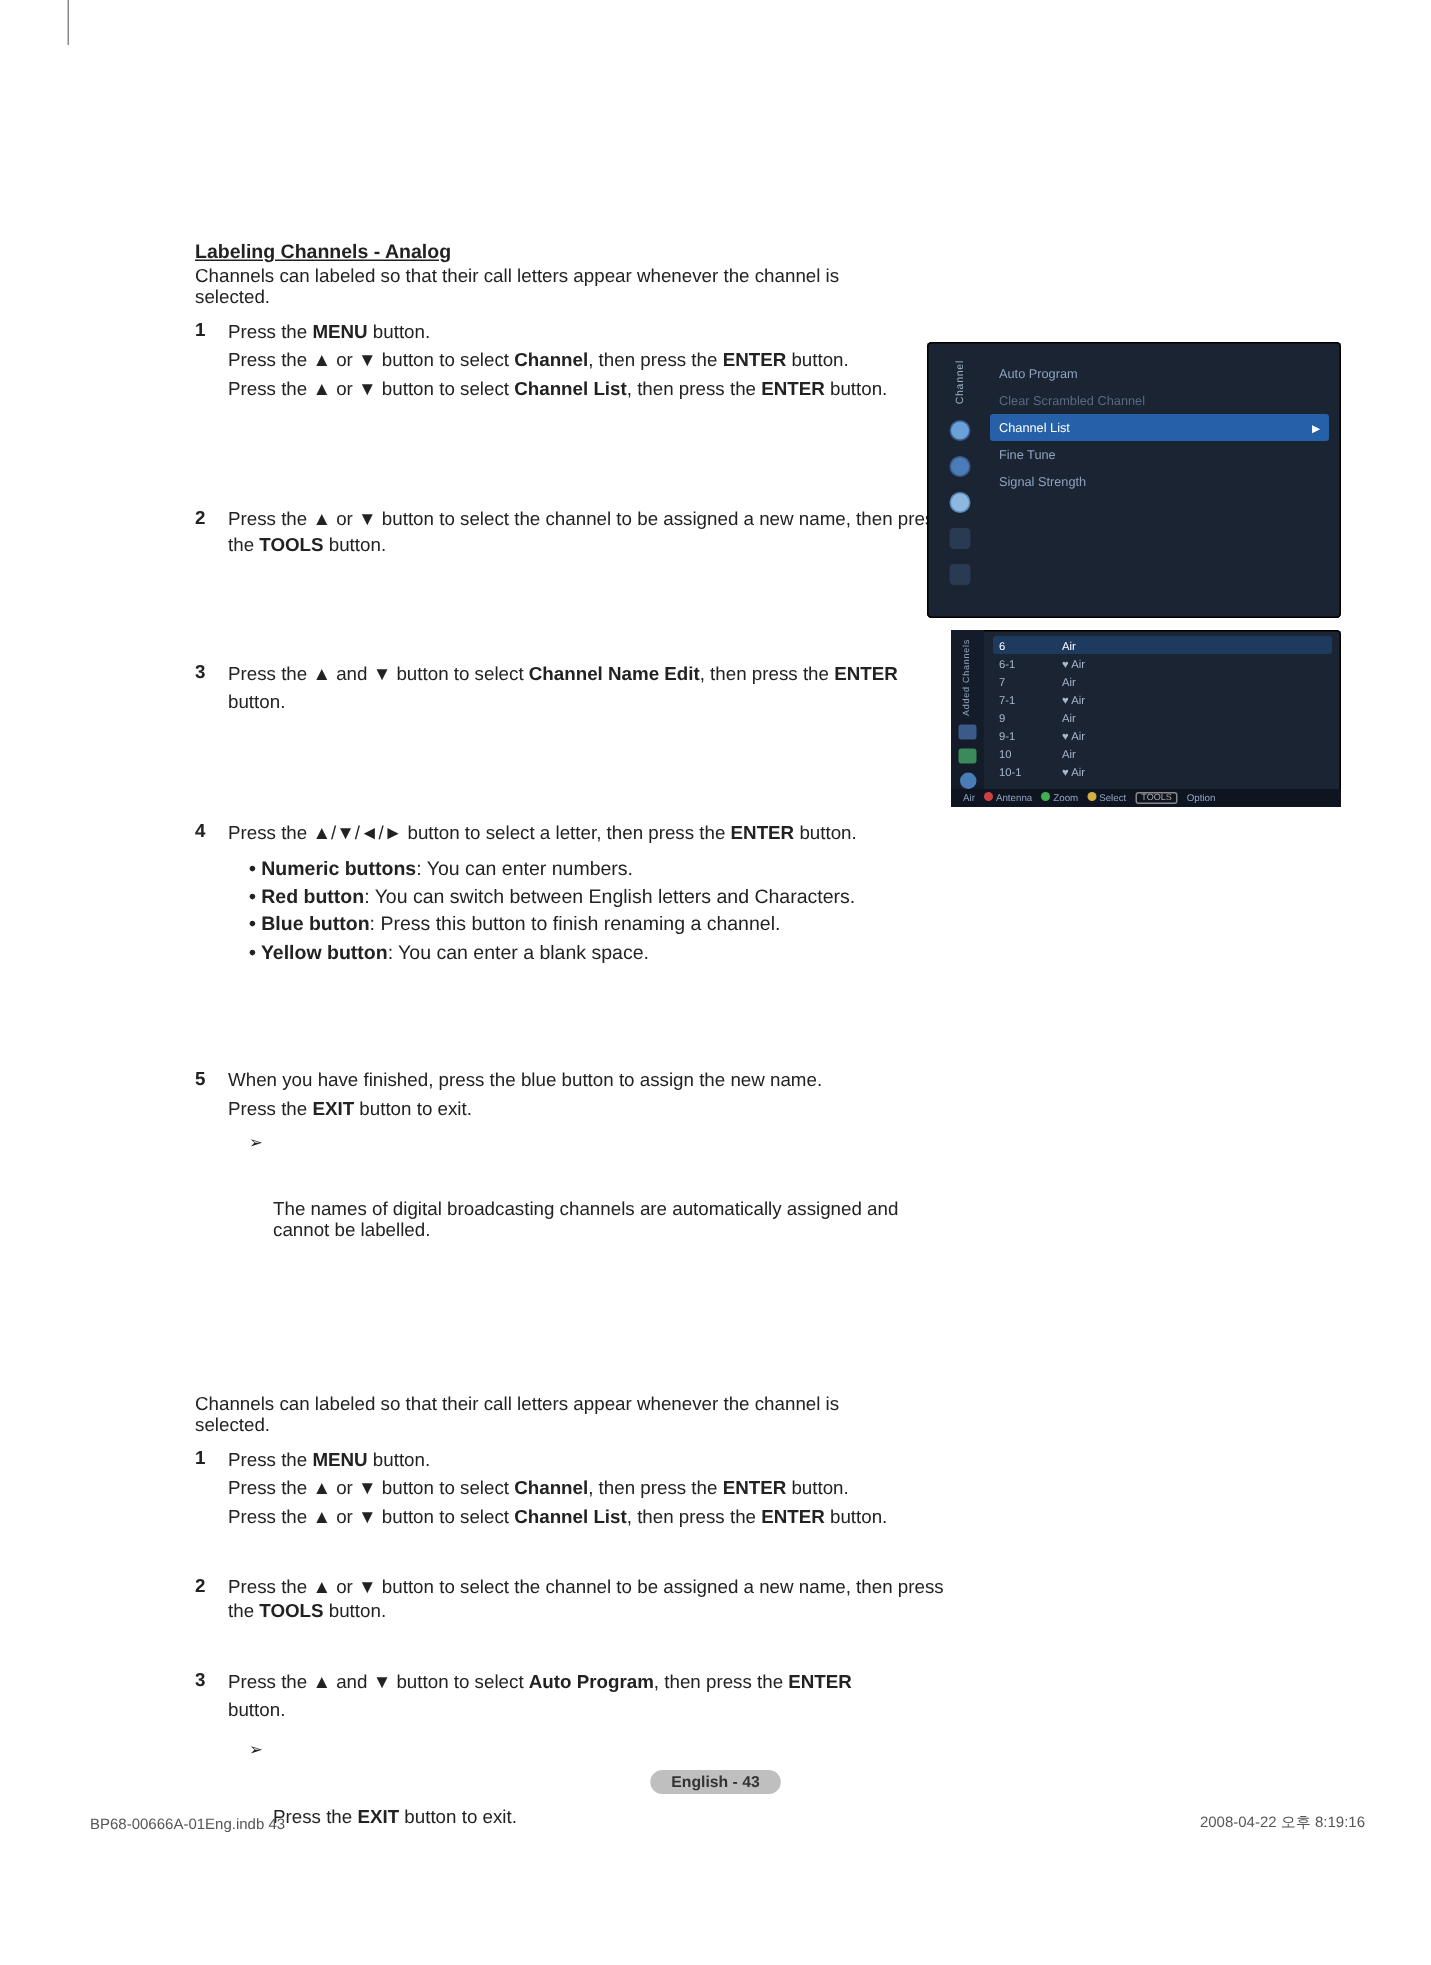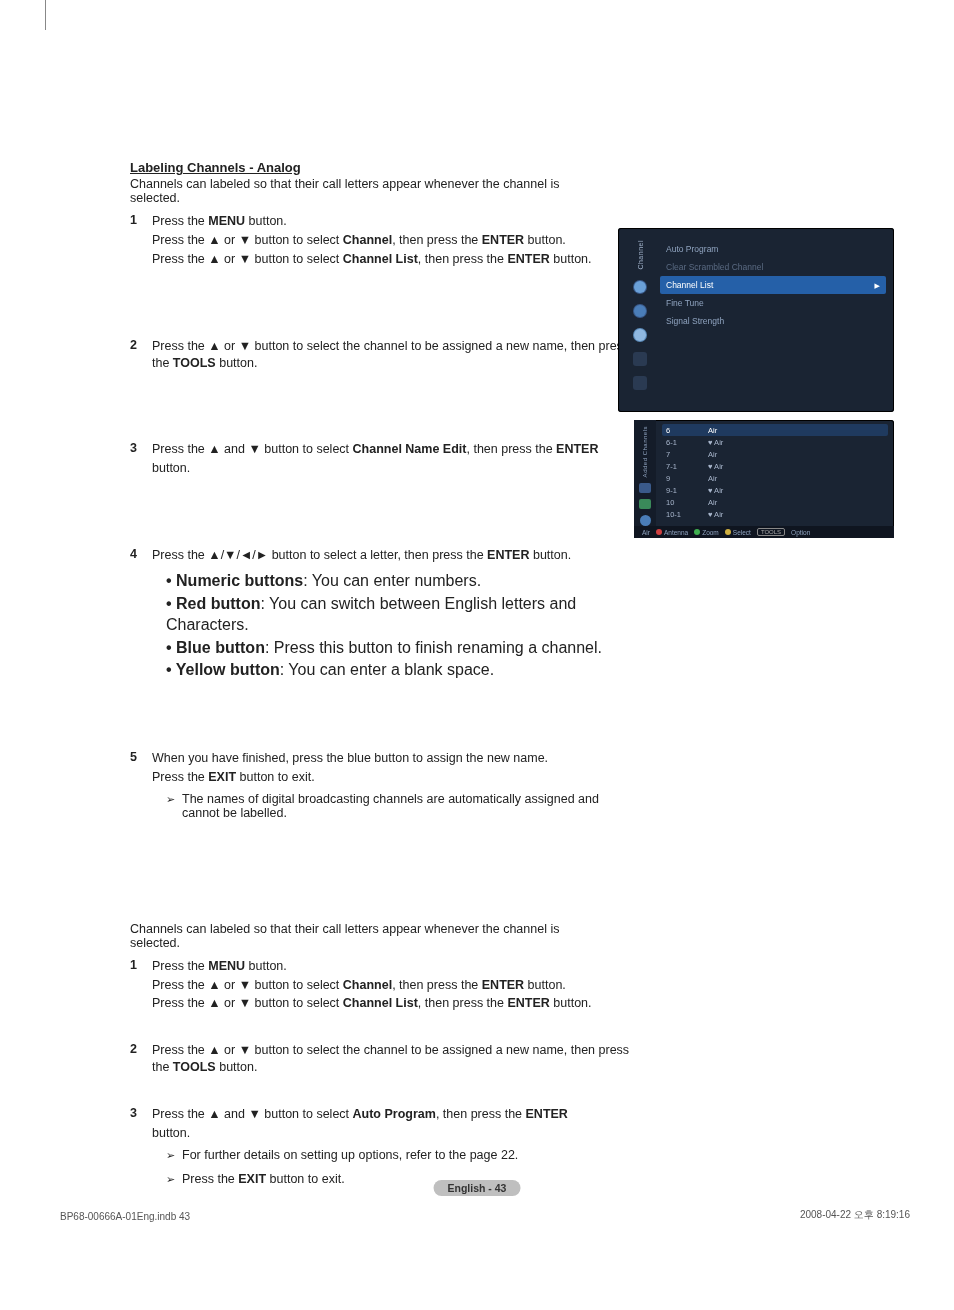--- a/index.html
+++ b/index.html
@@ -22,26 +22,26 @@
   .cropmark-v2 { position:absolute; right:45px; top:1280px; width:1px; height:30px; background:#888;}
   .section-title { font-weight:bold; text-decoration:underline; margin-bottom:2px; font-size:13px;}
   .intro { margin-bottom:8px; max-width:480px;}
   .steps { max-width:500px; }
   .step { display:flex; margin-bottom:68px;}
   .step.tight { margin-bottom:18px;}
   .step-num { width:22px; font-weight:bold; flex-shrink:0;}
   .step-body { flex:1;}
   .step-body p { margin:0 0 2px 0; line-height:1.35;}
   .sublist { margin:6px 0 0 14px;}
-  .sublist p{ margin:0 0 1px 0; font-size:16px; line-height:1.35;}
+  .sublist p{ margin:0 0 1px 0; font-size:13px; line-height:1.35;}
   .note { margin:6px 0 0 14px;}
   .note-row { display:flex; margin:2px 0;}
   .note-arrow { width:16px; flex-shrink:0;}
   .note-arrow::before{ content:"➢"; font-size:11px;}
-  .note-text{ flex:1;}
+  .note-text{ flex:1;margin-top:45px;}
   b{ font-weight:bold;}
   .right-col { position:absolute; right:60px; width:260px;}
   .shot { background:#1a2433; border-radius:3px; color:#cfd6e2; font-size:8px; box-shadow:0 0 0 1px #000 inset;}
   
   .shot1 { top:228px; height:168px; padding:8px 8px 8px 8px; display:flex;}
   .s1-sidebar{ width:28px; display:flex; flex-direction:column; align-items:center; gap:10px; padding-top:4px;}
   .vlabel{ writing-mode:vertical-rl; transform:rotate(180deg); font-size:7px; color:#9fb0c8; letter-spacing:0.5px;}
   .s1-icon{ width:14px; height:14px; border-radius:50%; background:#3a5a8a; display:flex; align-items:center; justify-content:center;}
   .icon-circle{ width:12px; height:12px; border-radius:50%; background:#4a7db8;}
   .s1-menu{ flex:1; padding:4px 0 0 6px;}
@@ -152,24 +152,20 @@
         <div class="step-body">
           <p><span>Press the ▲ or ▼ button to select the channel to be assigned a new name, then press the </span><b>TOOLS</b><span> button.</span></p>
         </div>
       </div>
       <div class="step">
         <div class="step-num">3</div>
         <div class="step-body">
           <p><span>Press the ▲ and ▼ button to select </span><b>Auto Program</b><span>, then press the </span><b>ENTER</b></p>
           <p><span>button.</span></p>
           <div class="note">
-            <div class="note-row">
-                <span class="note-arrow"></span>
-                <span class="note-text">For further details on setting up options, refer to the page 22.</span>
-              </div>
             <div class="note-row" style="margin-top:10px;">
                 <span class="note-arrow"></span>
                 <span class="note-text"><span>Press the </span><b>EXIT</b><span> button to exit.</span></span>
               </div>
           </div>
         </div>
       </div>
     </div>
   </div>
 

